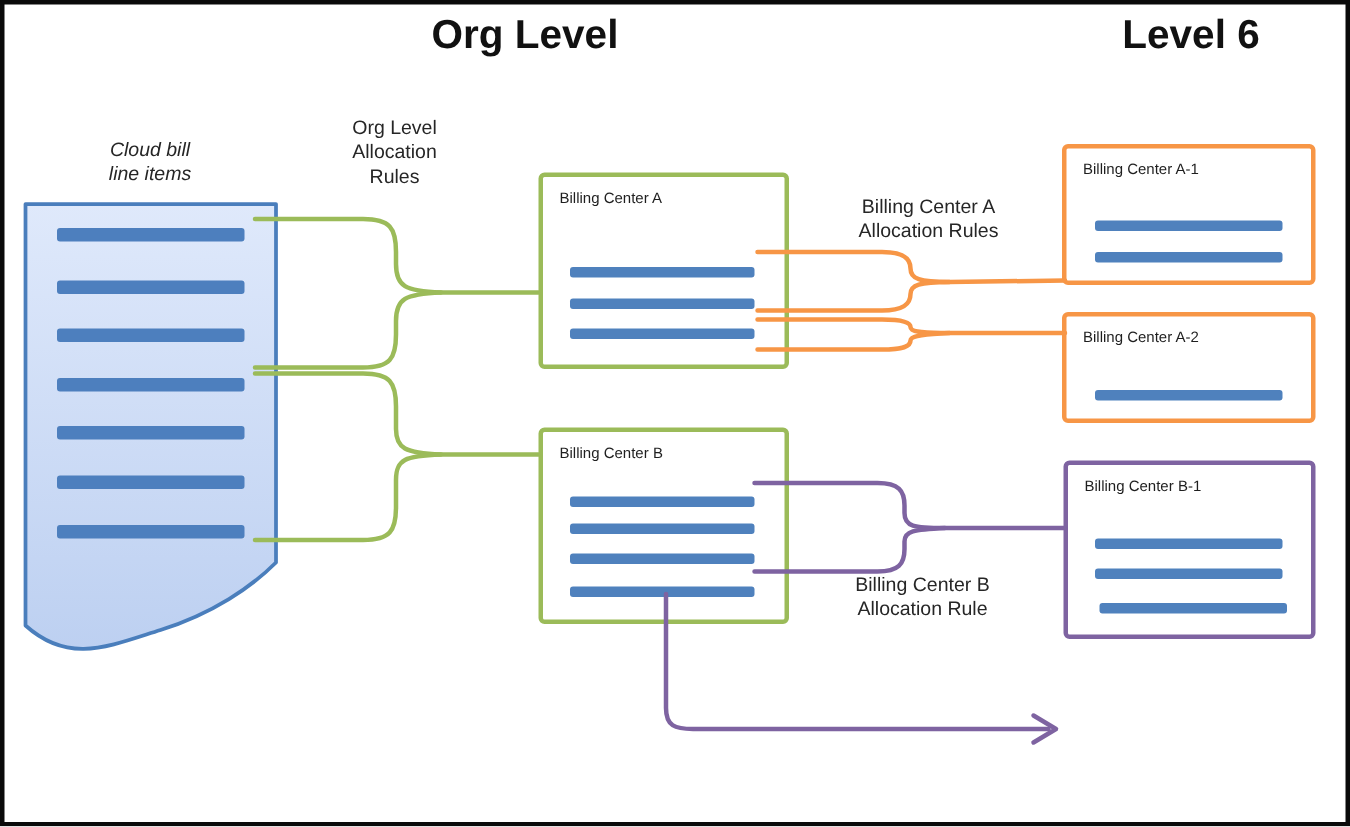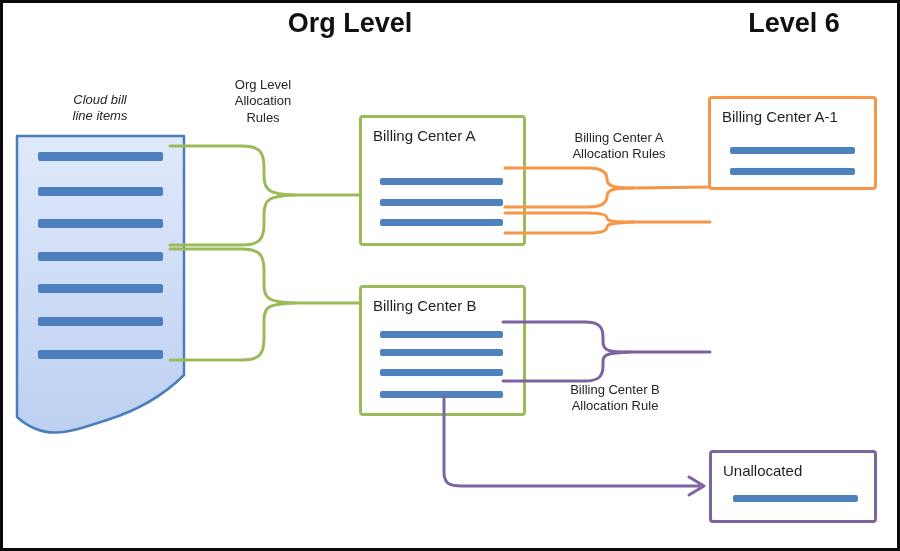--- a/index.html
+++ b/index.html
@@ -17,21 +17,21 @@
   .lbl{
     position:absolute;text-align:center;font-size:13px;line-height:1.25;color:#262626;
     white-space:pre-line;z-index:6;
   }
   .box{
     position:absolute;box-sizing:border-box;background:#ffffff;border-radius:4px;z-index:3;
   }
   .box.green{border:3px solid #9BBB59;}
   .box.orange{border:3px solid #F79646;}
   .box.purple{border:3px solid #7E63A1;}
-  .box-title{margin:9px 0 0 11px;font-size:15px;color:#1f1f1f;white-space:nowrap;}
+  .box-title{margin:9px 0 0 11px;font-size:10px;color:#1f1f1f;white-space:nowrap;}
   .bar{position:absolute;height:7px;background:#4F81BD;border-radius:2px;}
   .docbar{position:absolute;height:9px;width:125px;left:38px;background:#4d7fbe;border-radius:2px;z-index:2;}
 </style>
 </head>
 <body>
 
 <div class="frame">
 
   <svg class="layer z1" width="900" height="551" viewBox="0 0 900 551">
     <defs>
@@ -67,26 +67,32 @@
     <span class="bar" style="left:18px;top:81px;width:123px"></span>
     <span class="bar" style="left:18px;top:103px;width:123px"></span>
   </div>
 
   <div class="box orange" style="left:708px;top:96px;width:169px;height:94px;">
     <div class="box-title">Billing Center A-1</div>
     <span class="bar" style="left:19px;top:48px;width:125px"></span>
     <span class="bar" style="left:19px;top:69px;width:125px"></span>
   </div>
 
+  <div class="box orange" style="left:708px;top:208px;width:169px;height:74px;">
+    <div class="box-title">Billing Center A-2</div>
+    <span class="bar" style="left:19px;top:49px;width:125px"></span>
+  </div>
 
+  <div class="box purple" style="left:709px;top:307px;width:168px;height:119px;">
+    <div class="box-title">Billing Center B-1</div>
+    <span class="bar" style="left:18px;top:49px;width:125px"></span>
+    <span class="bar" style="left:18px;top:69px;width:125px"></span>
+    <span class="bar" style="left:21px;top:92px;width:125px"></span>
+  </div>
 
-  <div class="box purple" style="left:709px;top:450px;width:168px;height:73px;">
-    <div class="box-title">Unallocated</div>
-    <span class="bar" style="left:21px;top:42px;width:125px"></span>
-  </div>
 
   <svg class="layer z4" width="900" height="551" viewBox="0 0 900 551">
     <g fill="none" stroke="#9BBB59" stroke-width="3" stroke-linecap="round">
       <path d="M 170 146 H 242 C 260 146 264 152 264 168 L 264 176 C 264 191 270 194 294 195 H 359"></path>
       <path d="M 170 245 H 242 C 260 245 264 239 264 223 L 264 214 C 264 199 270 196 294 195"></path>
       <path d="M 170 249 H 242 C 260 249 264 255 264 271 L 264 286 C 264 299 270 302 294 303 H 359"></path>
       <path d="M 170 360 H 242 C 260 360 264 354 264 338 L 264 320 C 264 306 270 304 294 303"></path>
     </g>
     <g fill="none" stroke="#F79646" stroke-width="3" stroke-linecap="round">
       <path d="M 505 168 H 588 C 602 168 607 172 607 179 C 607 186 613 188 633 188 L 710 187"></path>

